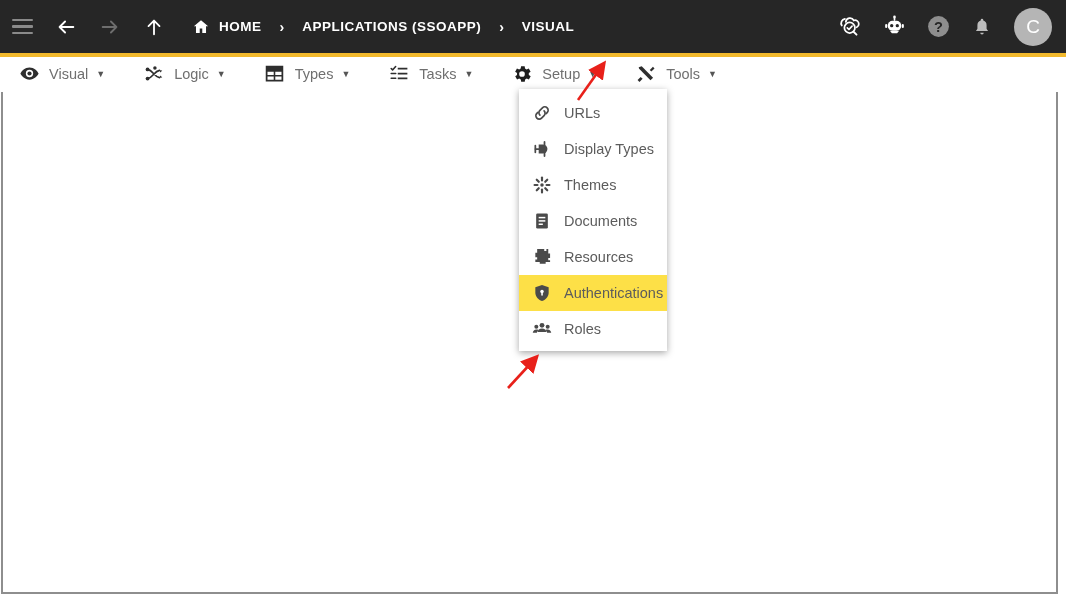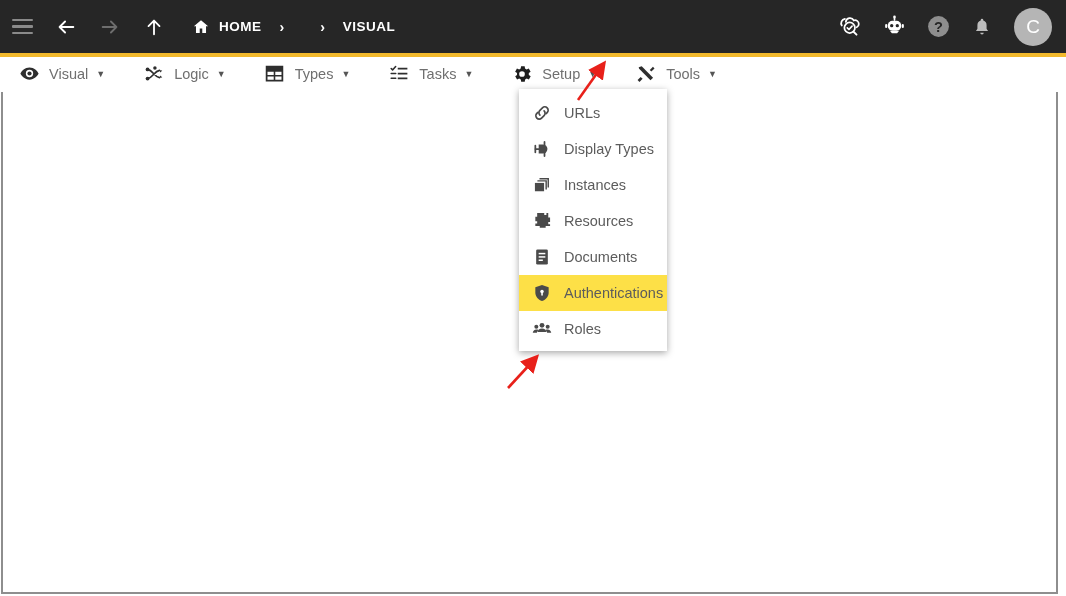--- a/index.html
+++ b/index.html
@@ -120,20 +120,23 @@
     <div class="crumbs">
       <div class="crumb">
         <span class="home-ico">
           <svg width="18" height="18" viewBox="0 0 24 24" fill="#ffffff">
             <path d="M12 3 2.5 11h2.8v9h5V14h3.4v6h5v-9h2.8z"></path>
           </svg>
         </span>
         <span>HOME</span>
       </div>
       <span class="crumb-sep">›</span>
+      <div class="crumb">
+        <span>APPLICATIONS (SSOAPP)</span>
+      </div>
       <span class="crumb-sep">›</span>
       <div class="crumb">
         <span>VISUAL</span>
       </div>
     </div>
 
     <div class="top-right">
       <div class="top-ico">
         <svg width="27" height="27" viewBox="0 0 26 26" fill="none">
           <path d="M8.5 8.5a4 4 0 0 1 7.6-1.3A3.6 3.6 0 0 1 21 10.6a3.3 3.3 0 0 1-2 3.1" stroke="#fff" stroke-width="1.7" stroke-linecap="round"></path>
@@ -280,54 +283,62 @@
         <svg width="20" height="20" viewBox="0 0 24 24" fill="none" stroke="#4a4a4a" stroke-width="2.1">
           <path d="M4 8v8" stroke-linecap="round"></path>
           <path d="M8 6.5h5a5.5 5.5 0 0 1 0 11H8z" fill="#4a4a4a" stroke="none"></path>
           <path d="M15 3.5v17" stroke-linecap="round"></path>
           <path d="M4.2 12H8" stroke-linecap="round"></path>
         </svg>
       </span>
       <span class="dd-label">Display Types</span>
     </div>
 
-
-    <div class="dd-item">
-      <span class="dd-ico">
-        <svg width="20" height="20" viewBox="0 0 24 24" fill="none" stroke="#4a4a4a" stroke-width="1.7">
-          <path d="M9 4.5h10.5V15"></path>
-          <path d="M6.5 7h10.5v10.5"></path>
-          <rect x="3.5" y="9.5" width="11" height="10" fill="#4a4a4a" stroke="none"></rect>
-        </svg>
-      </span>
-      <span class="dd-label">Instances</span>
+    <div class="dd-item">
+      <span class="dd-ico">
+        <svg width="20" height="20" viewBox="0 0 24 24" fill="#4a4a4a">
+          <g>
+            <rect x="10.7" y="1.8" width="2.6" height="6" rx="1.3"></rect>
+            <rect x="10.7" y="16.2" width="2.6" height="6" rx="1.3"></rect>
+            <rect x="1.8" y="10.7" width="6" height="2.6" rx="1.3"></rect>
+            <rect x="16.2" y="10.7" width="6" height="2.6" rx="1.3"></rect>
+            <rect x="10.7" y="1.8" width="2.6" height="6" rx="1.3" transform="rotate(45 12 12)"></rect>
+            <rect x="10.7" y="16.2" width="2.6" height="6" rx="1.3" transform="rotate(45 12 12)"></rect>
+            <rect x="1.8" y="10.7" width="6" height="2.6" rx="1.3" transform="rotate(45 12 12)"></rect>
+            <rect x="16.2" y="10.7" width="6" height="2.6" rx="1.3" transform="rotate(45 12 12)"></rect>
+          </g>
+          <circle cx="12" cy="12" r="2.1"></circle>
+        </svg>
+      </span>
+      <span class="dd-label">Themes</span>
+    </div>
+
+
+    <div class="dd-item">
+      <span class="dd-ico">
+        <svg width="20" height="20" viewBox="0 0 24 24" fill="#4a4a4a">
+          <rect x="5" y="3" width="14" height="18" rx="1.6"></rect>
+          <rect x="8" y="7" width="8" height="1.8" fill="#ffffff"></rect>
+          <rect x="8" y="11" width="8" height="1.8" fill="#ffffff"></rect>
+          <rect x="8" y="15" width="5" height="1.8" fill="#ffffff"></rect>
+        </svg>
+      </span>
+      <span class="dd-label">Documents</span>
     </div>
 
     <div class="dd-item">
       <span class="dd-ico">
         <svg width="20" height="20" viewBox="0 0 24 24" fill="#4a4a4a">
           <path d="M9.3 2.5h5.4v2.2h2.6V2.5h2.2v5.3h2.2v5.4h-2.2v2.6h2.2v2.2h-5.3v2.2H9.3v-2.2H4V15h2.2v-2.6H4V7h2.2V2.5h3.1z"></path>
           <rect x="8.6" y="8.6" width="6.8" height="6.8" fill="#ffffff"></rect>
           <rect x="7.4" y="7.4" width="9.2" height="9.2" fill="#4a4a4a"></rect>
           <rect x="9.6" y="9.6" width="4.8" height="4.8" fill="#ffffff" opacity="0"></rect>
         </svg>
       </span>
       <span class="dd-label">Resources</span>
-    </div>
-
-    <div class="dd-item">
-      <span class="dd-ico">
-        <svg width="20" height="20" viewBox="0 0 24 24" fill="#4a4a4a">
-          <rect x="5" y="3" width="14" height="18" rx="1.6"></rect>
-          <rect x="8" y="7" width="8" height="1.8" fill="#ffffff"></rect>
-          <rect x="8" y="11" width="8" height="1.8" fill="#ffffff"></rect>
-          <rect x="8" y="15" width="5" height="1.8" fill="#ffffff"></rect>
-        </svg>
-      </span>
-      <span class="dd-label">Documents</span>
     </div>
 
 
     <div class="dd-item selected">
       <span class="dd-ico">
         <svg width="20" height="20" viewBox="0 0 24 24" fill="#4a4a4a">
           <path d="M12 2.4 20 5.2v6.1c0 4.7-3.2 8.8-8 10.3-4.8-1.5-8-5.6-8-10.3V5.2z"></path>
           <circle cx="12" cy="10.2" r="2.1" fill="#ffffff"></circle>
           <rect x="11.1" y="10.6" width="1.9" height="4.6" rx=".9" fill="#ffffff"></rect>
         </svg>

